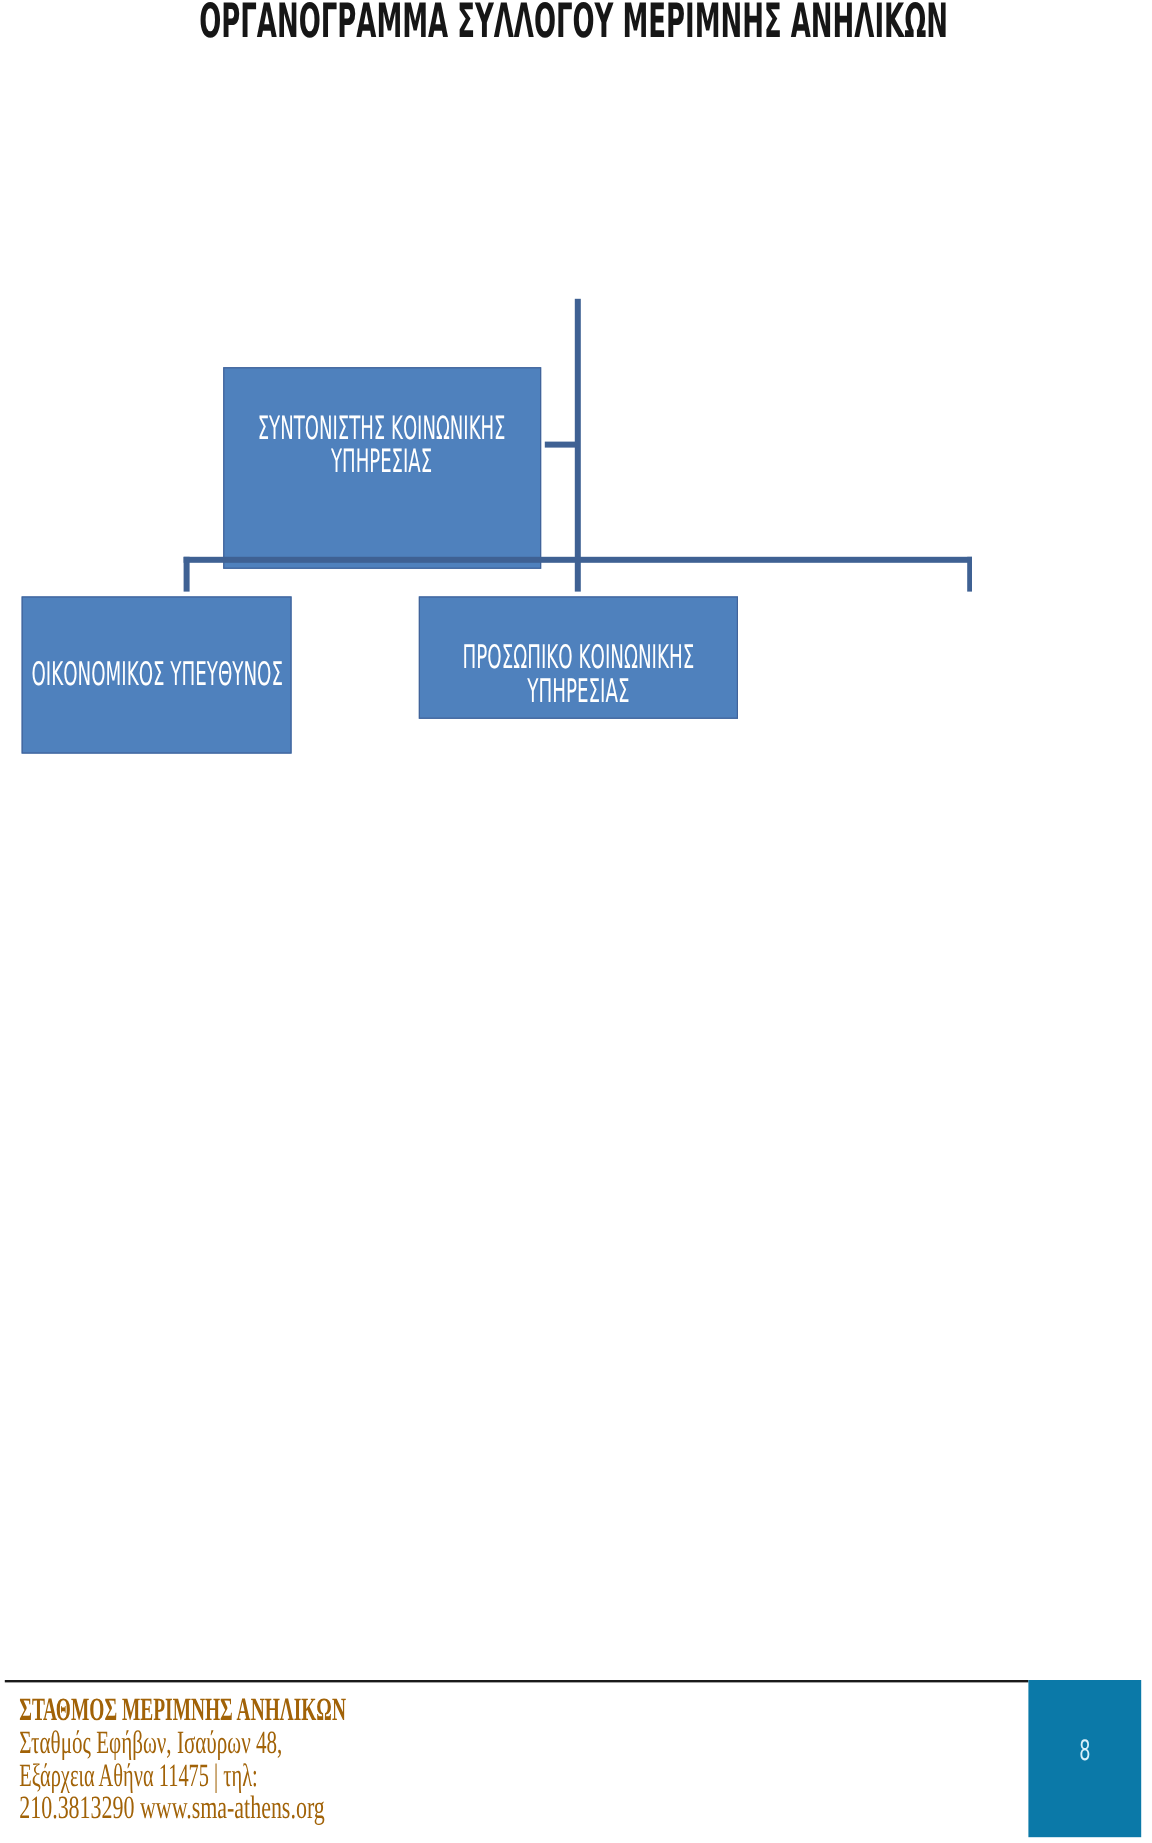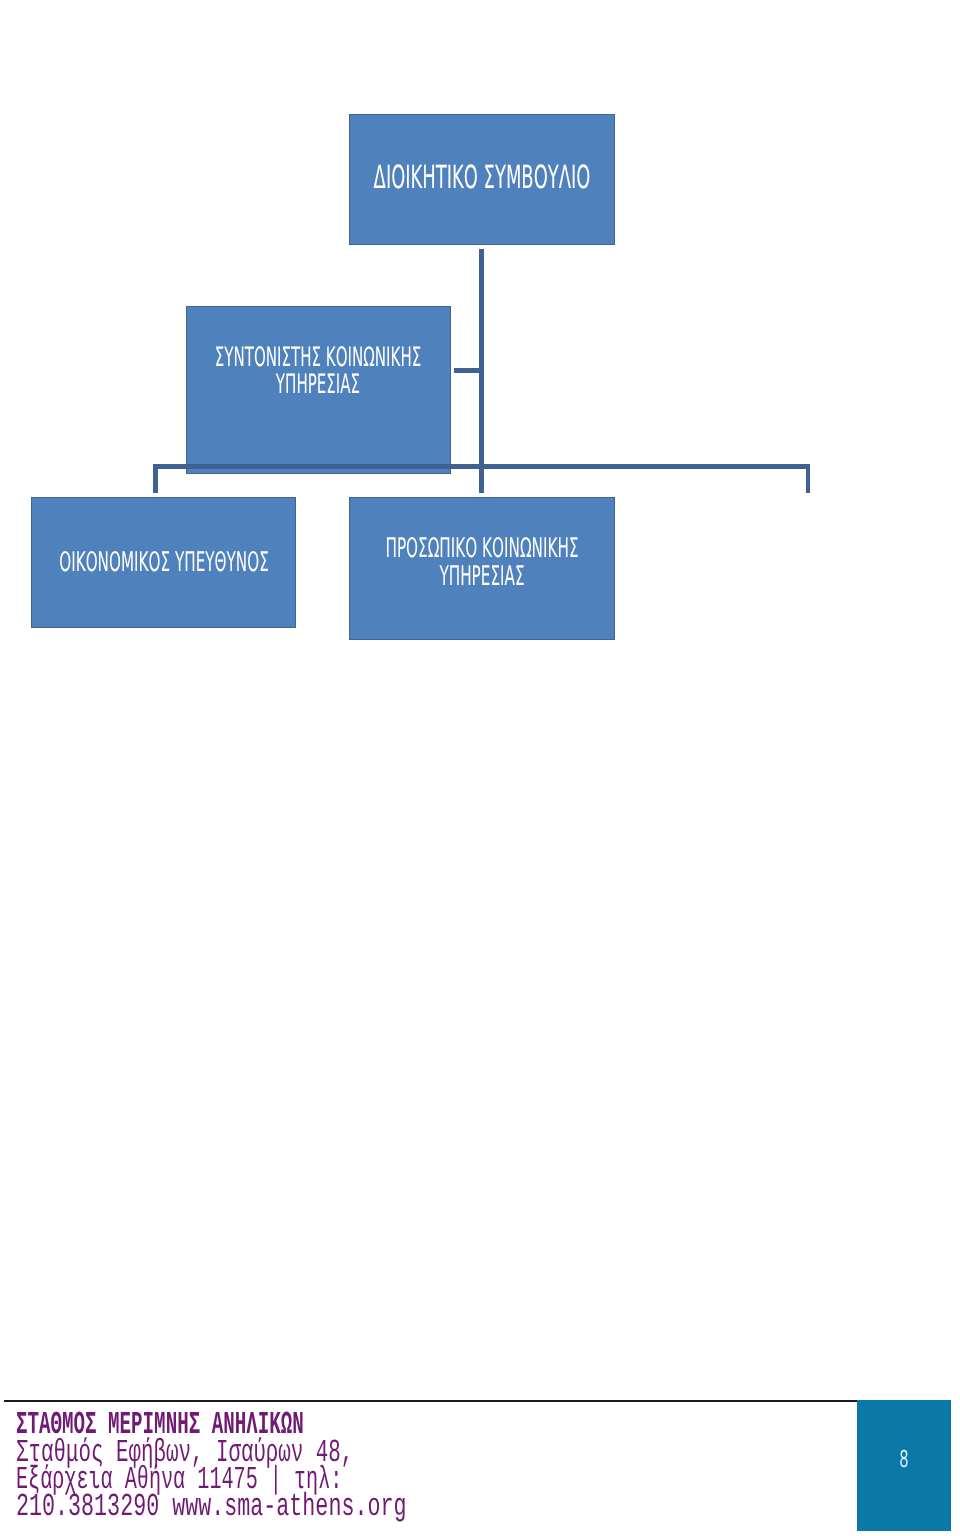--- a/index.html
+++ b/index.html
@@ -60,24 +60,24 @@
 
   
   .footer-rule {
     position:absolute;
     left:4px; top:1400px; height:1.7px;
     background:#1a1a1a;
   }
   .footer-text {
     position:absolute;
     left:16px; top:1411.3px;
-    color:#701a75;
-    font-family:Liberation Mono, monospace;
+    color:#a16207;
+    font-family:Liberation Serif, serif;
     font-stretch: condensed;
-    font-size:32px;
+    font-size:27px;
     line-height:27.3px;
     white-space:nowrap;
   }
   .footer-text > div { transform-origin:left top; }
   .footer-text .strong { font-weight:700; }
   .pagenum {
     position:absolute;
     background:#0B79A8;
     color:#d9effa;
     font-family:"DejaVu Sans", sans-serif;
@@ -88,37 +88,37 @@
   .pagenum span {
     position:absolute; left:47.3px; top:47.5px;
     display:inline-block; transform:translateX(-50%) scaleX(0.70);
   }
 </style>
 </head>
 <body>
 
 <div class="page">
 
+  <div class="title-wrap">
+    <div class="title">ΟΡΓΑΝΟΓΡΑΜΜΑ ΣΥΛΛΟΓΟΥ ΜΕΡΙΜΝΗΣ ΑΝΗΛΙΚΩΝ</div>
+  </div>
 
-  <div class="node" style="left:349px; top:114px; width:266px; height:131px;">
-    <div class="tx" style="font-size:31.9px; line-height:32px; top:46.3px;">ΔΙΟΙΚΗΤΙΚΟ ΣΥΜΒΟΥΛΙΟ</div>
-  </div>
 
   <div class="node" style="left:186px; top:306px; width:265px; height:168px;">
     <div class="tx" style="font-size:26.8px; line-height:27.2px; top:37.2px; margin-left:-1px;">
       <div>ΣΥΝΤΟΝΙΣΤΗΣ ΚΟΙΝΩΝΙΚΗΣ</div>
       <div>ΥΠΗΡΕΣΙΑΣ</div>
     </div>
   </div>
 
-  <div class="node" style="left:31px; top:497px; width:265px; height:131px;">
+  <div class="node" style="left:18px; top:497px; width:225px; height:131px;">
     <div class="tx" style="font-size:27.05px; line-height:27.1px; top:50.5px;">ΟΙΚΟΝΟΜΙΚΟΣ ΥΠΕΥΘΥΝΟΣ</div>
   </div>
 
-  <div class="node" style="left:349px; top:497px; width:266px; height:143px;padding-left:28px;">
+  <div class="node" style="left:349px; top:497px; width:266px; height:102px;padding-left:28px;">
     <div class="tx" style="font-size:27.1px; line-height:27.9px; top:36.7px;">
       <div>ΠΡΟΣΩΠΙΚΟ ΚΟΙΝΩΝΙΚΗΣ</div>
       <div>ΥΠΗΡΕΣΙΑΣ</div>
     </div>
   </div>
 
 
   <div class="conn" style="left:479.4px; top:249px; width:4.4px; height:244px;"></div>
   <div class="conn" style="left:454.4px; top:368.4px; width:28px; height:4.6px;"></div>
   <div class="conn" style="left:153.1px; top:464.2px; width:656.9px; height:4.6px;"></div>

